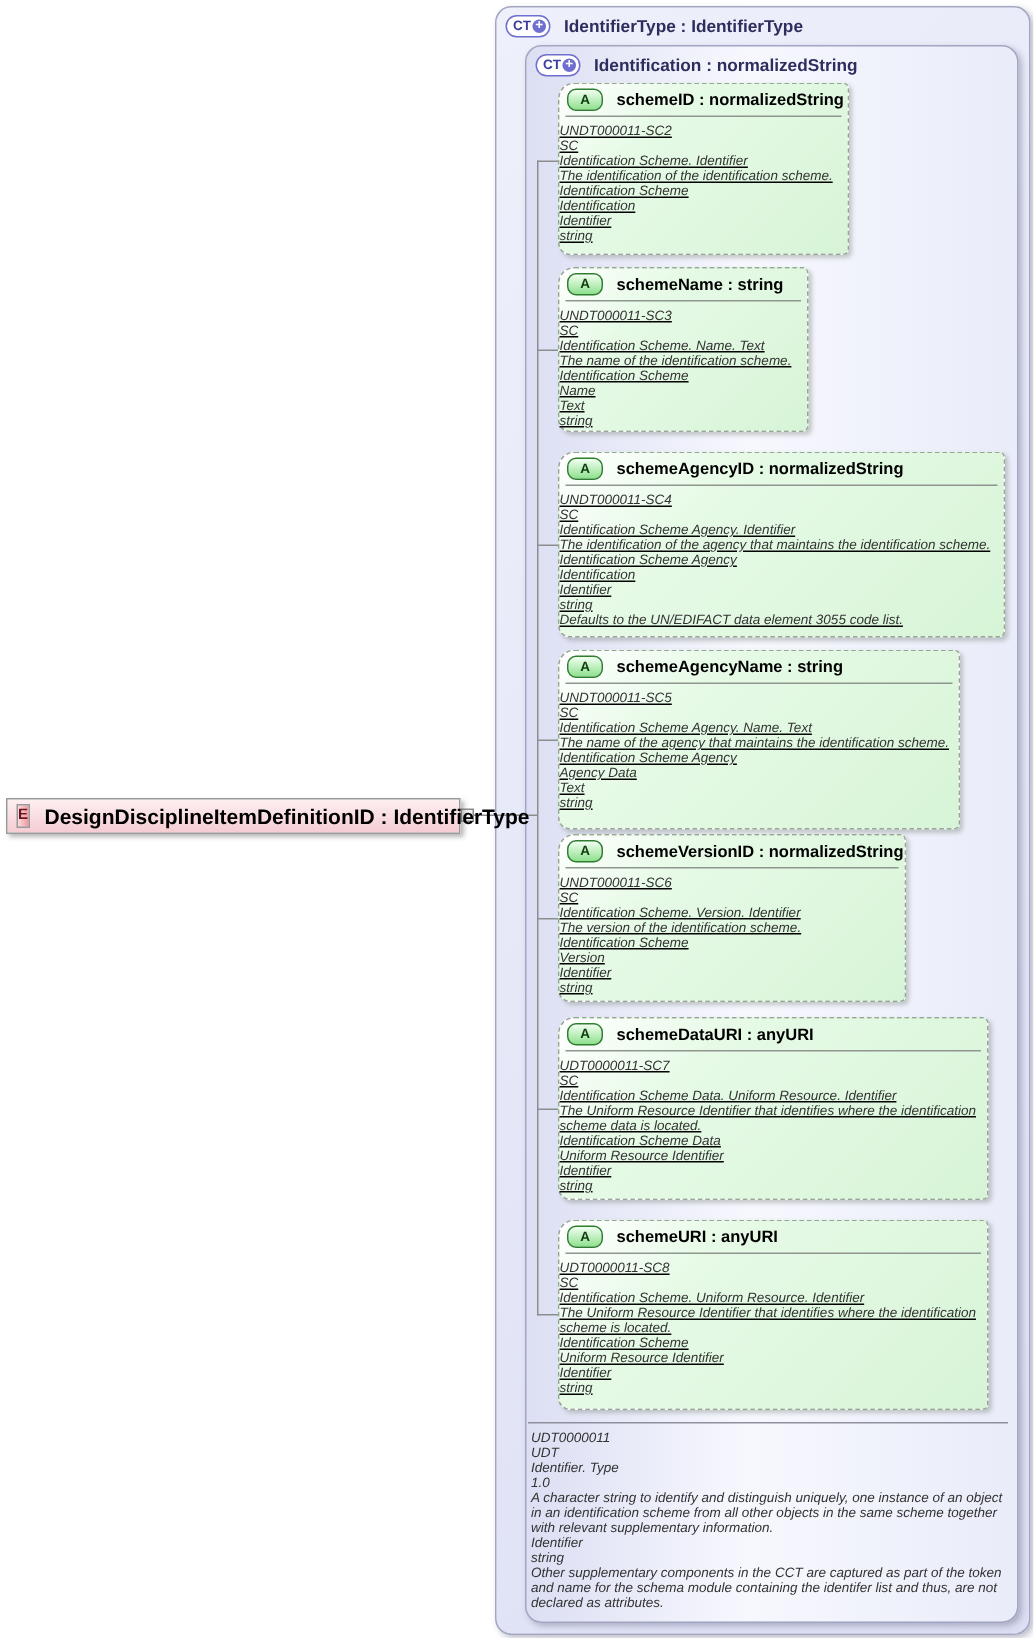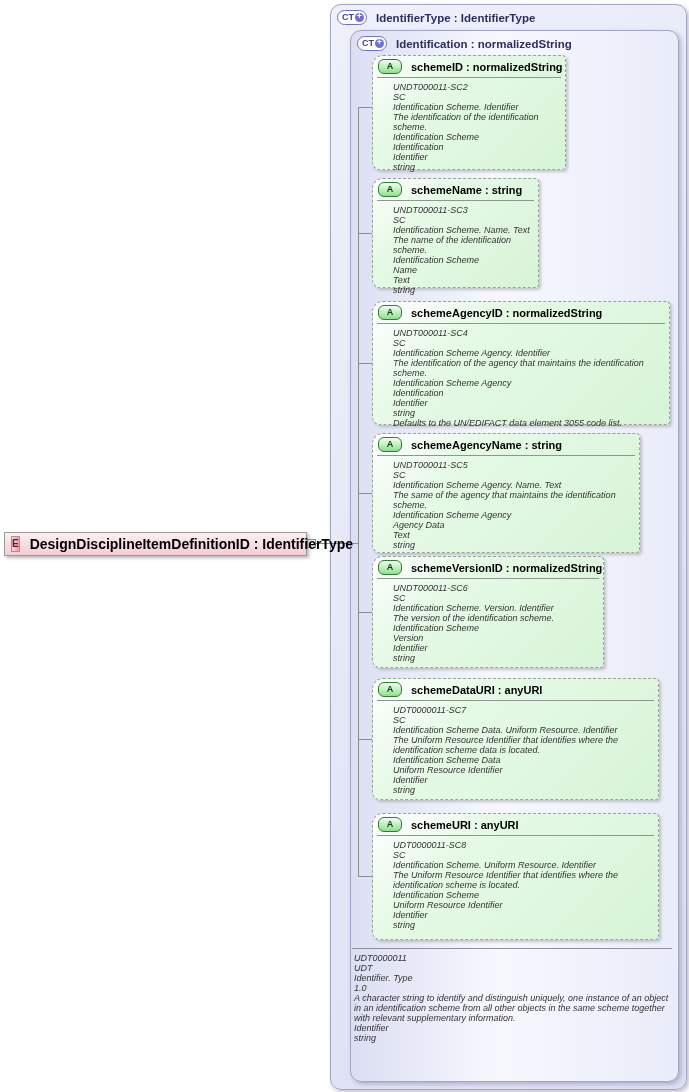--- a/index.html
+++ b/index.html
@@ -38,21 +38,21 @@
   .attr-box{
     position:absolute;left:372px;border:1px dashed #9aa39a;
     border-radius:11px 4px 4px 8px;
     background:linear-gradient(135deg,#ffffff 0%,#e6fae6 30%,#d7f4d7 100%);
     box-shadow:2px 2px 3px rgba(120,130,120,.4);
     box-sizing:border-box;
   }
   .attr-header{display:flex;align-items:center;gap:9px;height:21px;padding-left:5px;white-space:nowrap;}
   .attr-title{font-size:11px;font-weight:bold;color:#000000;}
   .attr-sep{height:1px;background:#8f958f;margin:0 4px 2px 4px;}
-  .attr-doc{padding:2px 5px 0 20px;}
+  .attr-doc{padding:2px 5px 0 0;text-decoration:underline;}
   .doc-line{
     font-size:9px;line-height:10px;font-style:italic;color:#333333;min-height:10px;
   }
   
   .badge-a{
     display:inline-block;width:22px;height:13px;border:1px solid #2f7d2f;border-radius:6px;
     background:linear-gradient(to bottom,#f2fff2 0%,#8ee08e 100%);
     font-size:9px;font-weight:bold;color:#103c10;text-align:center;line-height:13px;
   }
   
@@ -179,21 +179,21 @@
   <div class="attr-box" style="top:433px;height:120px;width:268px;">
     <div class="attr-header">
       <span class="badge-a">A</span>
       <span class="attr-title">schemeAgencyName : string</span>
     </div>
     <div class="attr-sep"></div>
     <div class="attr-doc">
         <div class="doc-line">UNDT000011-SC5</div>
         <div class="doc-line">SC</div>
         <div class="doc-line">Identification Scheme Agency. Name. Text</div>
-        <div class="doc-line">The same of the agency that maintains the identification scheme.</div>
+        <div class="doc-line">The name of the agency that maintains the identification scheme.</div>
         <div class="doc-line">Identification Scheme Agency</div>
         <div class="doc-line">Agency Data</div>
         <div class="doc-line">Text</div>
         <div class="doc-line">string</div>
       </div>
   </div>
 
   <div class="attr-box" style="top:556px;height:112px;width:232px;">
     <div class="attr-header">
       <span class="badge-a">A</span>
@@ -250,15 +250,16 @@
 
   <div class="type-doc-sep"></div>
   <div class="type-doc">
       <div class="doc-line">UDT0000011</div>
       <div class="doc-line">UDT</div>
       <div class="doc-line">Identifier. Type</div>
       <div class="doc-line">1.0</div>
       <div class="doc-line">A character string to identify and distinguish uniquely, one instance of an object in an identification scheme from all other objects in the same scheme together with relevant supplementary information.</div>
       <div class="doc-line">Identifier</div>
       <div class="doc-line">string</div>
+      <div class="doc-line">Other supplementary components in the CCT are captured as part of the token and name for the schema module containing the identifer list and thus, are not declared as attributes.</div>
     </div>
 
 </div>
 
 </body></html>

